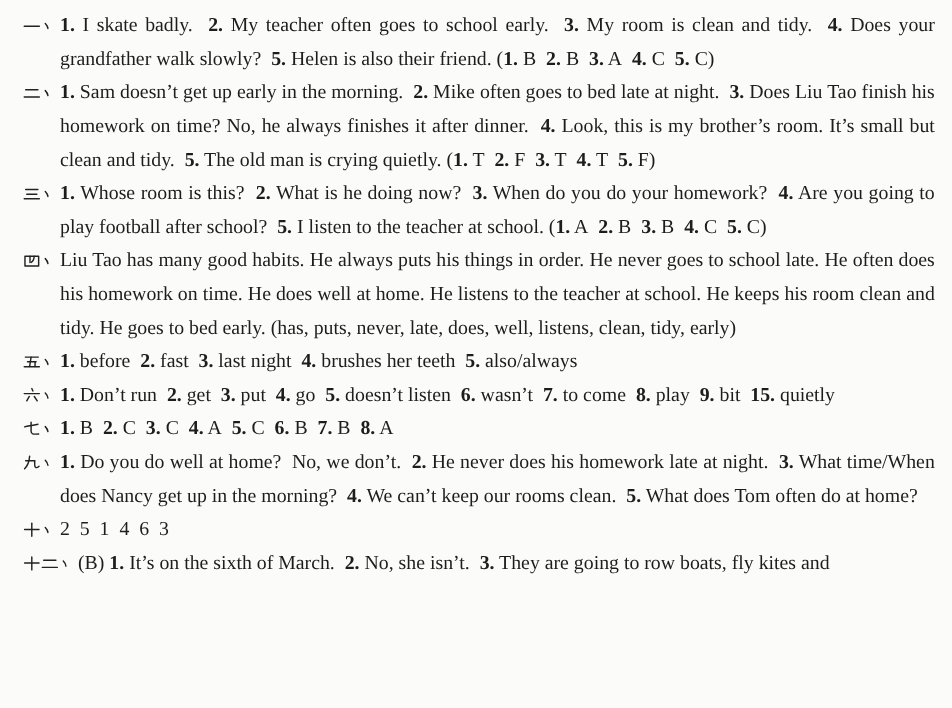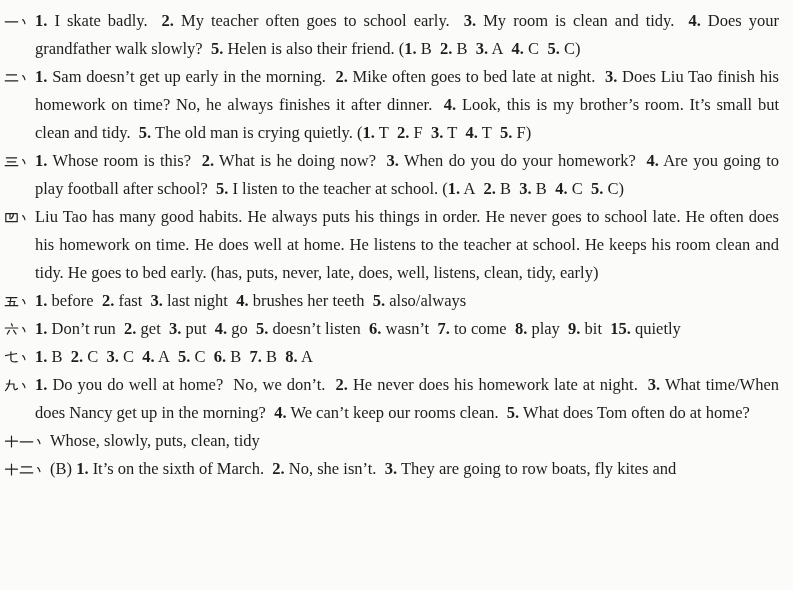--- a/index.html
+++ b/index.html
@@ -10,21 +10,21 @@
     background: #fbfbf9;
     color: #1d1d1d;
     font-family: "Liberation Serif", serif;
     font-size: 16.5px;
     line-height: 28px;
     overflow: hidden;
   }
   #doc {
     box-sizing: border-box;
     width: 793px; height: 498px;
-    padding: 7px 14px 0 4px;
+    padding: 7px 14px 0 19px;
   }
   .section {
     display: flex;
     align-items: flex-start;
     margin: 0;
   }
   .marker {
     flex: 0 0 auto;
     white-space: nowrap;
     padding-right: 5px;
@@ -177,29 +177,26 @@
       <div class="content">
         <p class="block"><b>1.</b> Do you do well at home?&nbsp; No, we don’t.&nbsp; <b>2.</b> He never does his homework late at night.&nbsp; <b>3.</b> What time/When does Nancy get up in the morning?&nbsp; <b>4.</b> We can’t keep our rooms clean.&nbsp; <b>5.</b> What does Tom often do at home?</p>
       </div>
     </div>
     <div class="section">
       <span class="marker">
         <svg viewBox="0 0 100 100">
           <path d="M50,14 V86"></path>
           <path d="M10,48 H90"></path>
         </svg>
-        <svg viewBox="0 0 100 100">
-          <path d="M8,52 H92"></path>
-        </svg>
-        <svg viewBox="0 0 100 100" class="cjk-comma">
-          <path d="M34,32 C46,44 52,56 54,70"></path>
-        </svg>
-      </span>
-      <div class="content">
-        <p class="block">Whose, slowly, puts, clean, tidy</p>
+        <svg viewBox="0 0 100 100" class="cjk-comma">
+          <path d="M34,32 C46,44 52,56 54,70"></path>
+        </svg>
+      </span>
+      <div class="content">
+        <p class="block">2&nbsp; 5&nbsp; 1&nbsp; 4&nbsp; 6&nbsp; 3</p>
       </div>
     </div>
     <div class="section">
       <span class="marker">
         <svg viewBox="0 0 100 100">
           <path d="M50,14 V86"></path>
           <path d="M10,48 H90"></path>
         </svg>
         <svg viewBox="0 0 100 100">
           <path d="M16,32 H84"></path>

